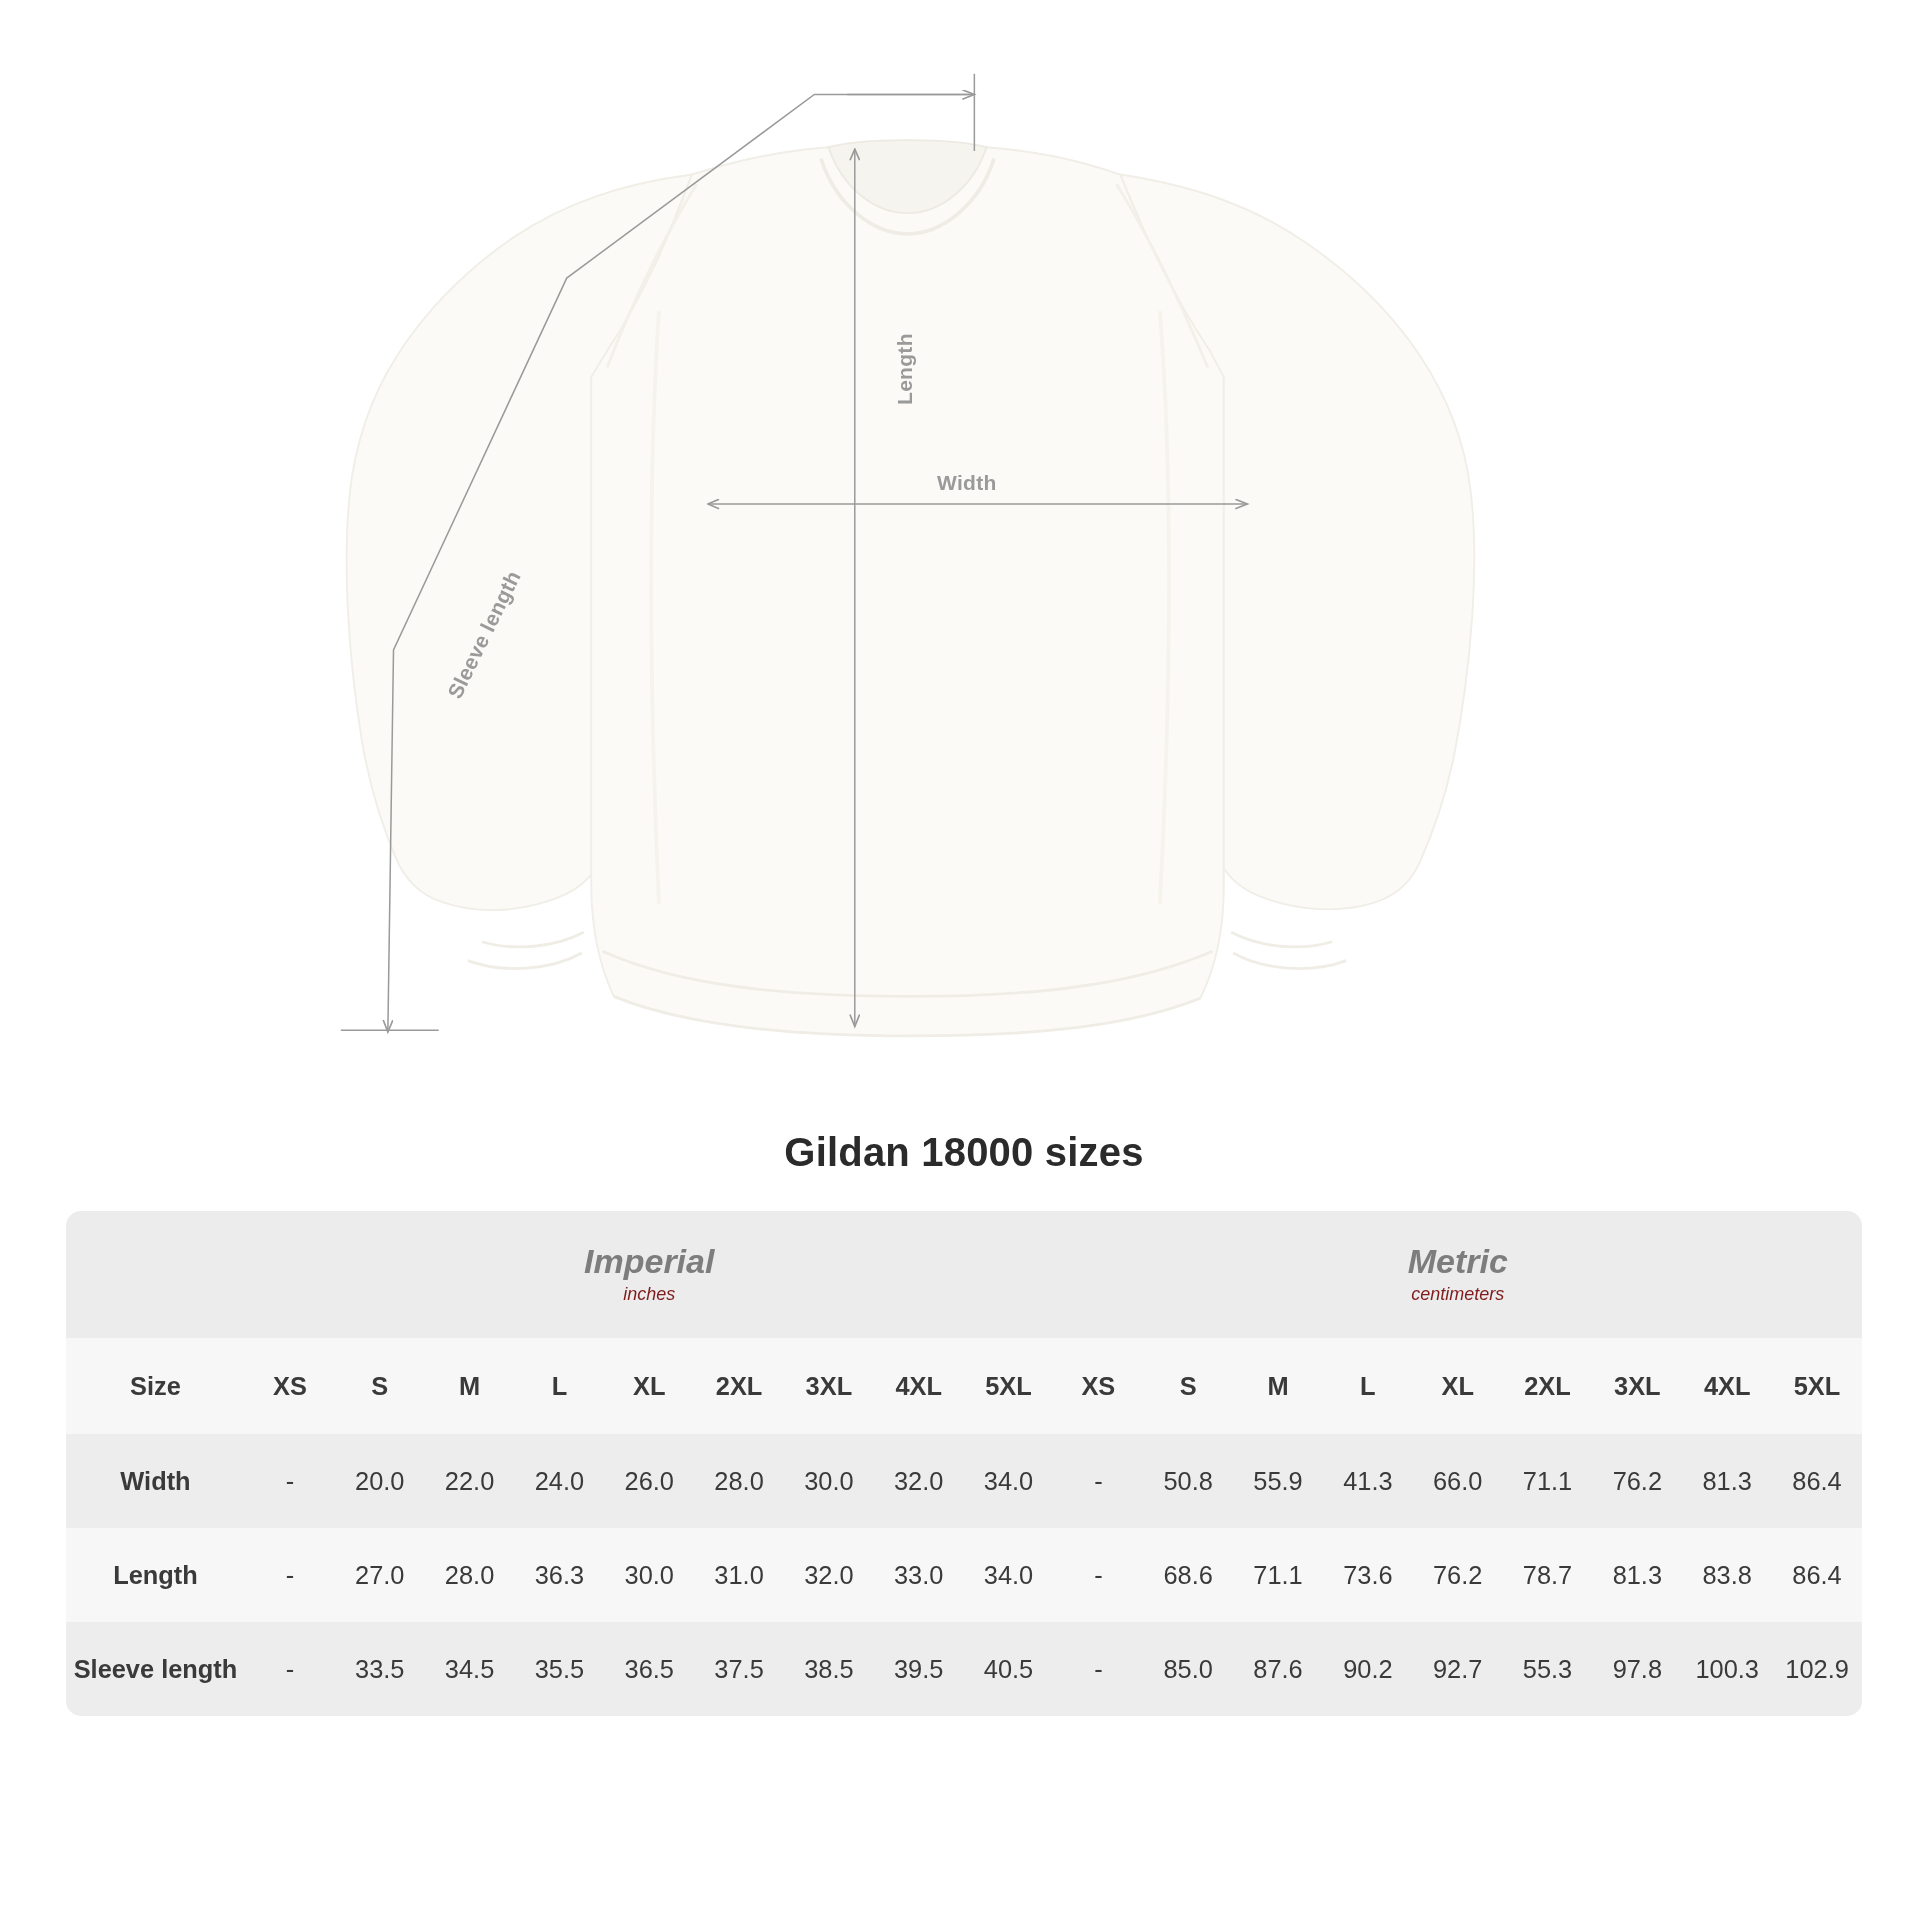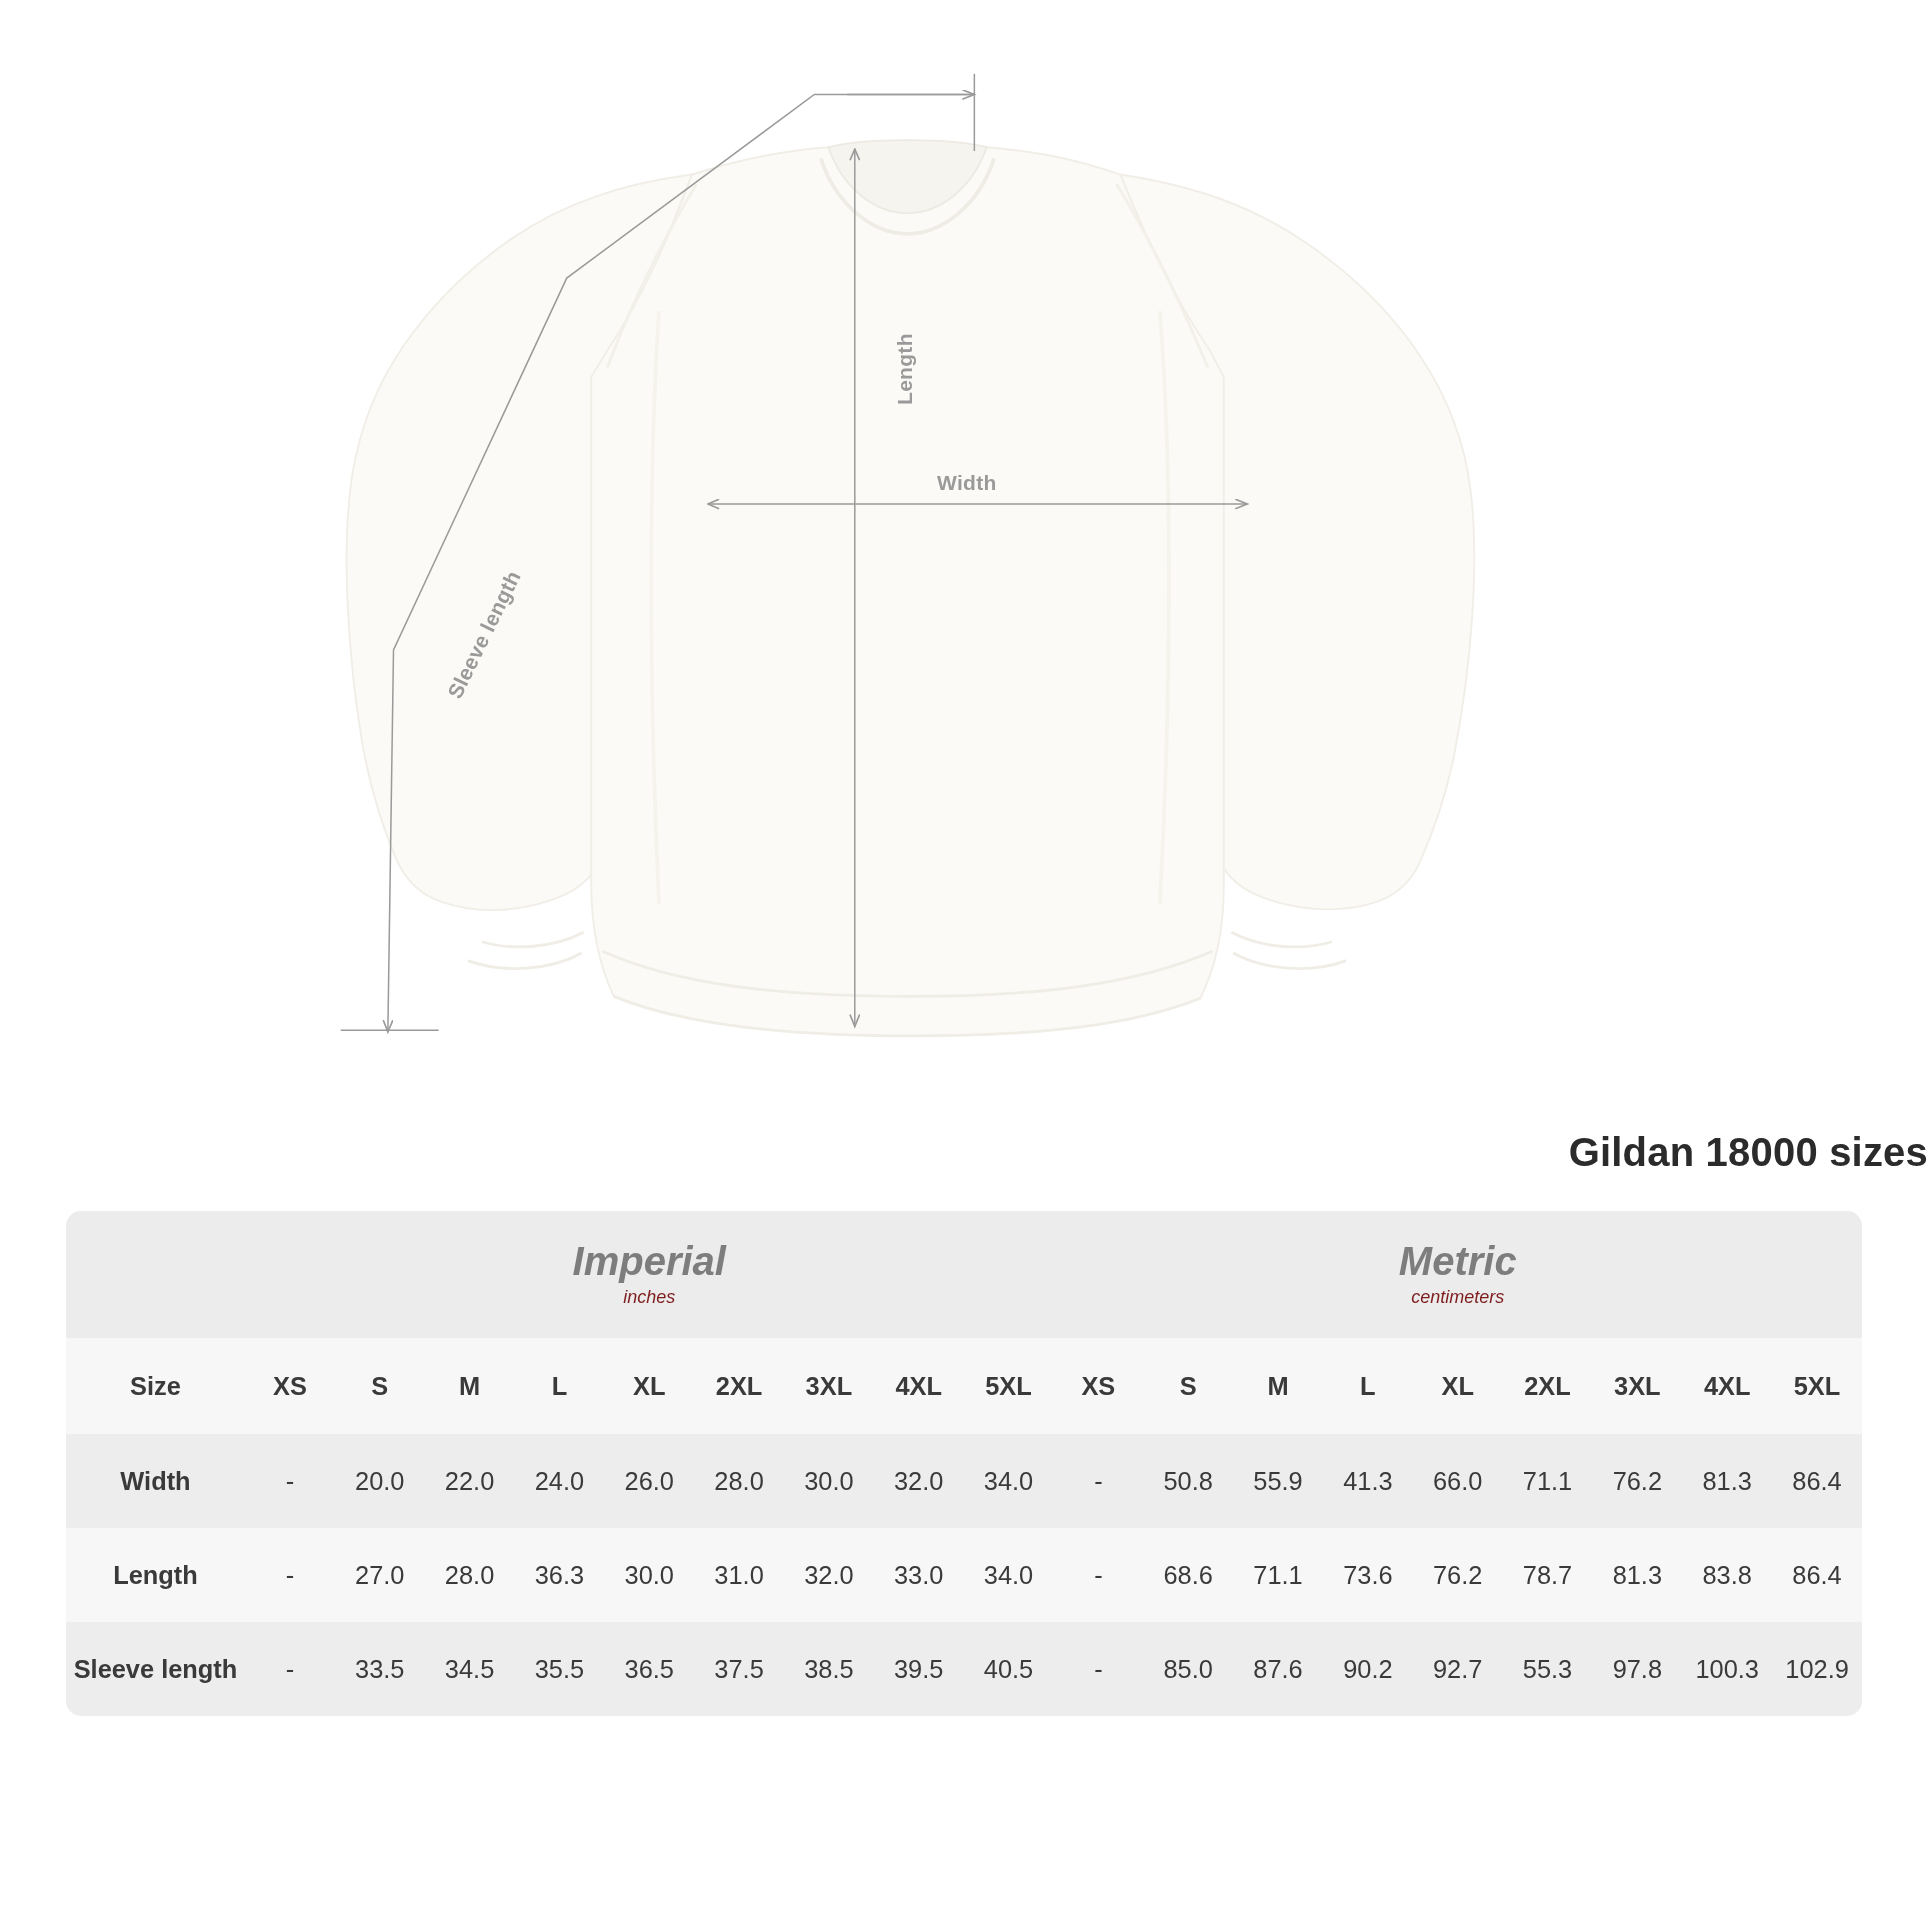--- a/index.html
+++ b/index.html
@@ -42,21 +42,21 @@
     transform: rotate(-90deg);
     transform-origin: left top;
   }
   .dim-label.diag {
     transform: rotate(-64deg);
     transform-origin: left top;
   }
 
   
   .title-block {
-    text-align: right;
+    text-align: center;
     margin-top: 9.4px;
   }
   .chart-title {
     font-size: 40px;
     font-weight: bold;
     color: #2b2b2b;
     margin: 0 0 17px 0;
     letter-spacing: 0.2px;
   }
   .chart-note {
@@ -84,21 +84,21 @@
     color: #3a3a3a;
     border: none;
   }
 
   .unit-row td {
     background: #ececec;
     height: 127px;
     padding: 0;
   }
   .unit-name {
-    font-size: 40px;
+    font-size: 34px;
     font-weight: bold;
     font-style: italic;
     color: #7d7d7d;
     line-height: 1.15;
   }
   .unit-sub {
     font-size: 18px;
     font-style: italic;
     color: #7f1d1d;
     line-height: 1.5;

